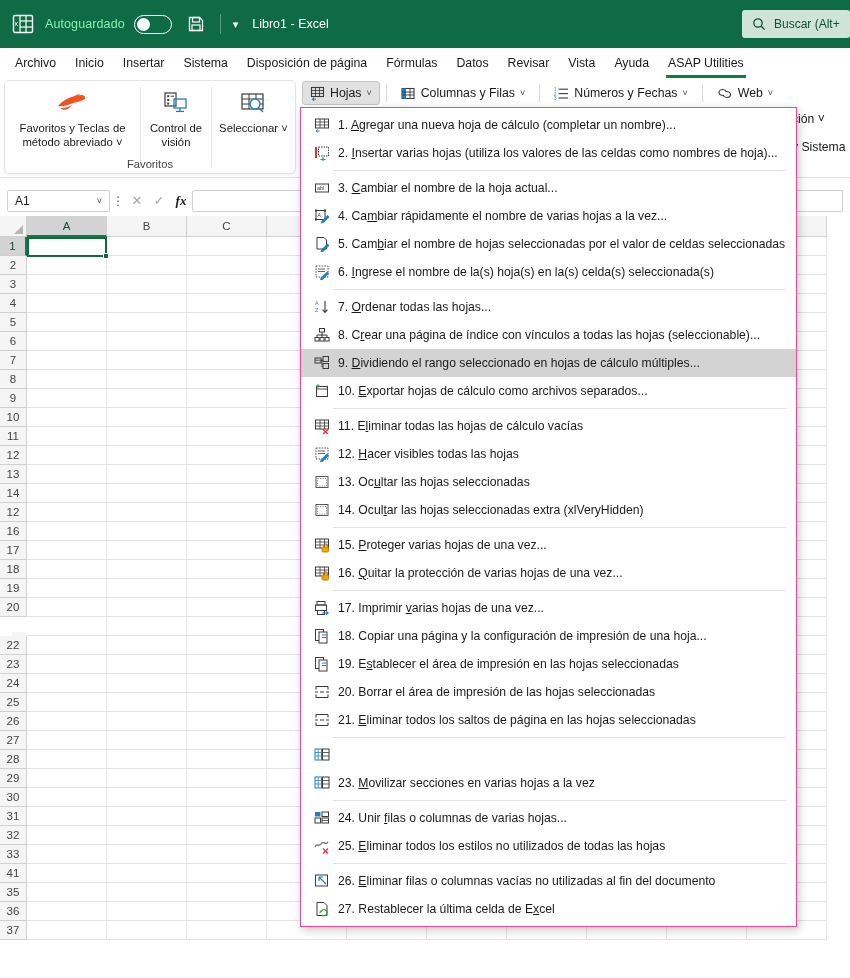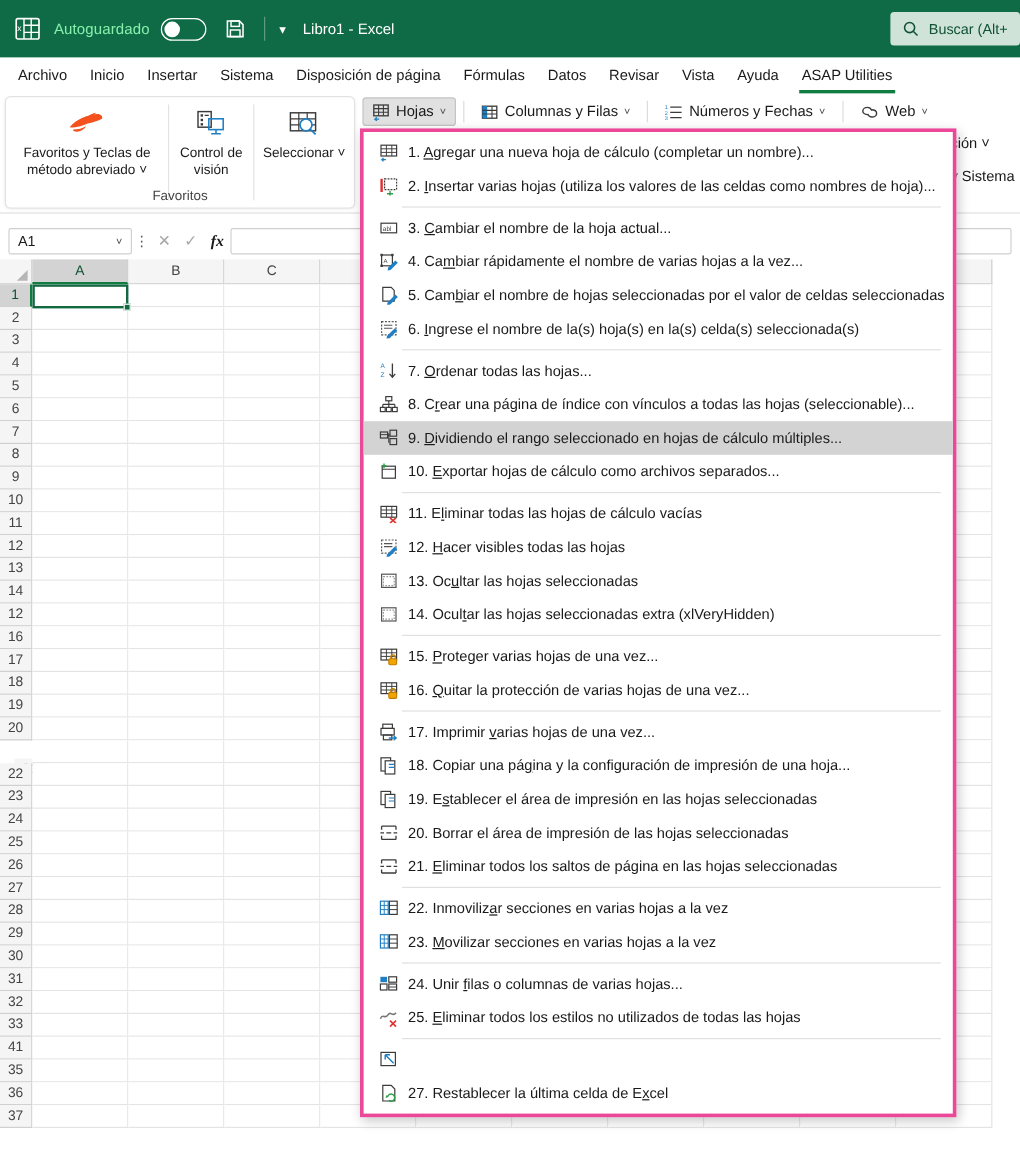--- a/index.html
+++ b/index.html
@@ -140,21 +140,21 @@
     position: absolute; border: 2px solid #11693f; background: transparent; z-index: 4;
   }
   .selcell .handle {
     position: absolute; right: -3.5px; bottom: -3.5px; width: 6px; height: 6px;
     background: #11693f; border: 1px solid #fff;
   }
 
   
   .dropdown {
     position: absolute; left: 300px; top: 107px; width: 497px;
-    background: #ffffff; border: 3px solid #ec4899;
+    background: #ffffff; border: 1px solid #ec4899;
     box-shadow: 2px 3px 9px rgba(0,0,0,.22); z-index: 40;
     padding: 3px 0 3px 0;
   }
   .mrow {
     display: flex; align-items: center; height: 28px; padding-left: 8px; cursor: default;
   }
   .mrow.hl { background: #d3d3d3; }
   .mrow .micon {
     width: 26px; min-width: 26px; height: 20px; display: flex; align-items: center; justify-content: center;
   }
@@ -1014,21 +1014,20 @@
         <svg width="16" height="16" viewBox="0 0 16 16">
           <rect x="1" y="2" width="6.5" height="11" fill="none" stroke="#1f7fc4" stroke-width="1"></rect>
           <line x1="1" y1="5.5" x2="7.5" y2="5.5" stroke="#1f7fc4" stroke-width=".8"></line>
           <line x1="1" y1="9" x2="7.5" y2="9" stroke="#1f7fc4" stroke-width=".8"></line>
           <line x1="4.2" y1="2" x2="4.2" y2="13" stroke="#1f7fc4" stroke-width=".8"></line>
           <rect x="8.5" y="2" width="6.5" height="11" fill="none" stroke="#3b3b3b" stroke-width="1"></rect>
           <line x1="8.5" y1="5.5" x2="15" y2="5.5" stroke="#3b3b3b" stroke-width=".8"></line>
           <line x1="8.5" y1="9" x2="15" y2="9" stroke="#3b3b3b" stroke-width=".8"></line>
         </svg>
       </div>
-      <div class="mlabel">22. Inmoviliz<u>a</u>r secciones en varias hojas a la vez</div>
     </div>
     <div class="mrow">
       <div class="micon">
         <svg width="16" height="16" viewBox="0 0 16 16">
           <rect x="1" y="2" width="6.5" height="11" fill="none" stroke="#1f7fc4" stroke-width="1"></rect>
           <line x1="1" y1="5.5" x2="7.5" y2="5.5" stroke="#1f7fc4" stroke-width=".8"></line>
           <line x1="1" y1="9" x2="7.5" y2="9" stroke="#1f7fc4" stroke-width=".8"></line>
           <line x1="4.2" y1="2" x2="4.2" y2="13" stroke="#1f7fc4" stroke-width=".8"></line>
           <rect x="8.5" y="2" width="6.5" height="11" fill="none" stroke="#3b3b3b" stroke-width="1"></rect>
           <line x1="8.5" y1="5.5" x2="15" y2="5.5" stroke="#3b3b3b" stroke-width=".8"></line>
@@ -1060,20 +1059,21 @@
       <div class="mlabel">25. <u>E</u>liminar todos los estilos no utilizados de todas las hojas</div>
     </div>
     <div class="msep"></div>
     <div class="mrow">
       <div class="micon">
         <svg width="16" height="16" viewBox="0 0 16 16">
           <rect x="1.5" y="2" width="12" height="11" fill="none" stroke="#3b3b3b" stroke-width="1"></rect>
           <path d="M12 11 5 4M5 4h4M5 4v4" fill="none" stroke="#1f7fc4" stroke-width="1.2"></path>
         </svg>
       </div>
+      <div class="mlabel">26. <u>E</u>liminar filas o columnas vacías no utilizadas al fin del documento</div>
     </div>
     <div class="mrow">
       <div class="micon">
         <svg width="16" height="16" viewBox="0 0 16 16">
           <path d="M3 1.5h7l3 3v10H3z" fill="#fff" stroke="#3b3b3b" stroke-width="1"></path>
           <path d="M7 11a3 3 0 1 1 1 3" fill="none" stroke="#2e9e4a" stroke-width="1.2"></path>
           <path d="M6.3 9.2 7.4 11.4 5.2 12" fill="#2e9e4a"></path>
         </svg>
       </div>
       <div class="mlabel">27. Restablecer la última celda de E<u>x</u>cel</div>

